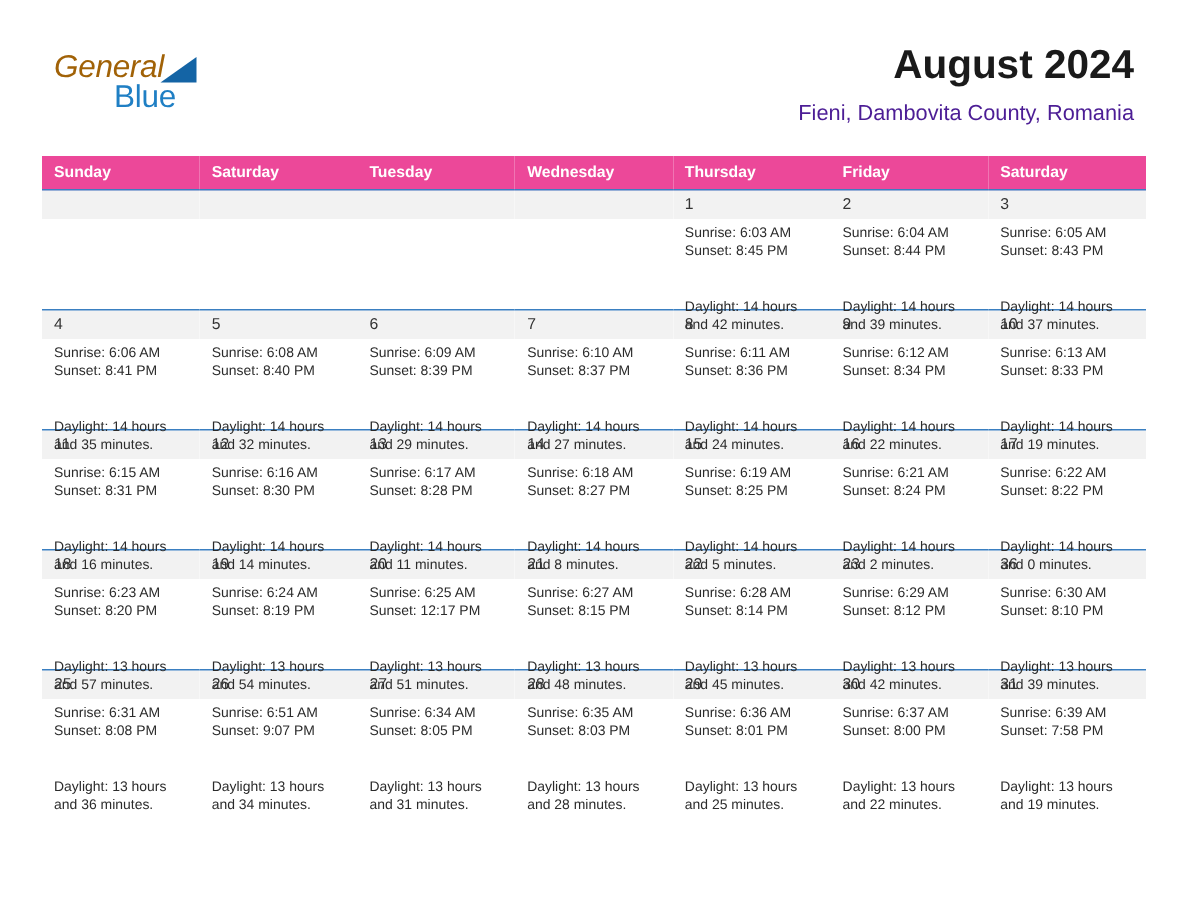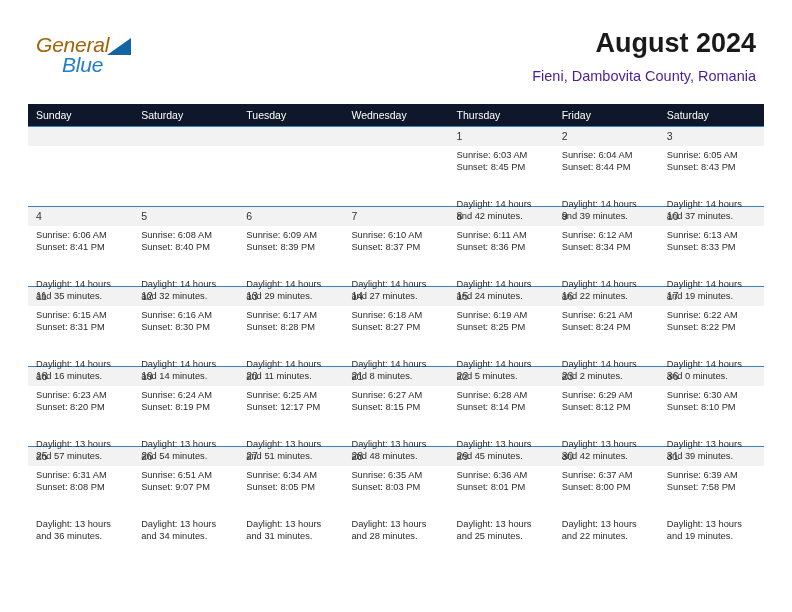--- a/index.html
+++ b/index.html
@@ -44,23 +44,22 @@
     line-height: 22px;
     display: block;
     font-style: italic;
   }
   .logo-blue {
     font-size: 21px;
     color: #1f7fc4;
     letter-spacing: -0.2px;
     line-height: 21px;
     display: block;
-    margin-left: 26px;
+    margin-left: 40px;
     margin-top: -2px;
-    font-style: italic;
   }
   .logo-tri {
     position: absolute;
     left: 71px;
     top: 4px;
     width: 0;
     height: 0;
     border-top: 0 solid transparent;
     border-left: 24px solid transparent;
     border-bottom: 17px solid #1464a5;
@@ -91,24 +90,24 @@
   
   .calendar {
     position: absolute;
     left: 28px;
     top: 104px;
     width: 736px;
     border-collapse: collapse;
     table-layout: fixed;
   }
   .calendar th {
-    background: #0f172a;
+    background: #ec4899;
     color: #ffffff;
     font-size: 10.5px;
-    font-weight: normal;
+    font-weight: bold;
     text-align: left;
     padding: 5px 0 5px 8px;
     height: 11px;
     border: none;
   }
   .calendar td {
     vertical-align: top;
     width: 105.14px;
     height: 79px;
     padding: 0;

